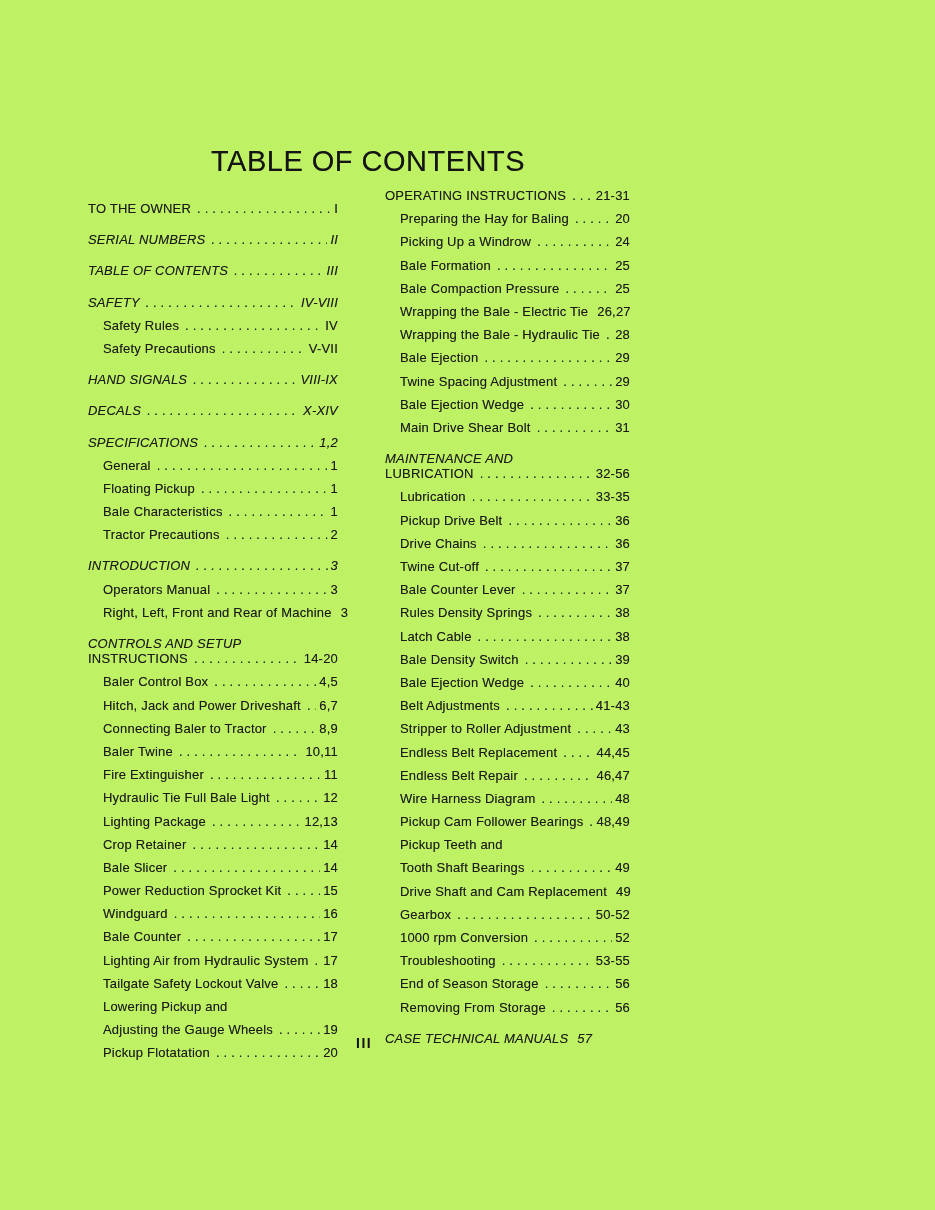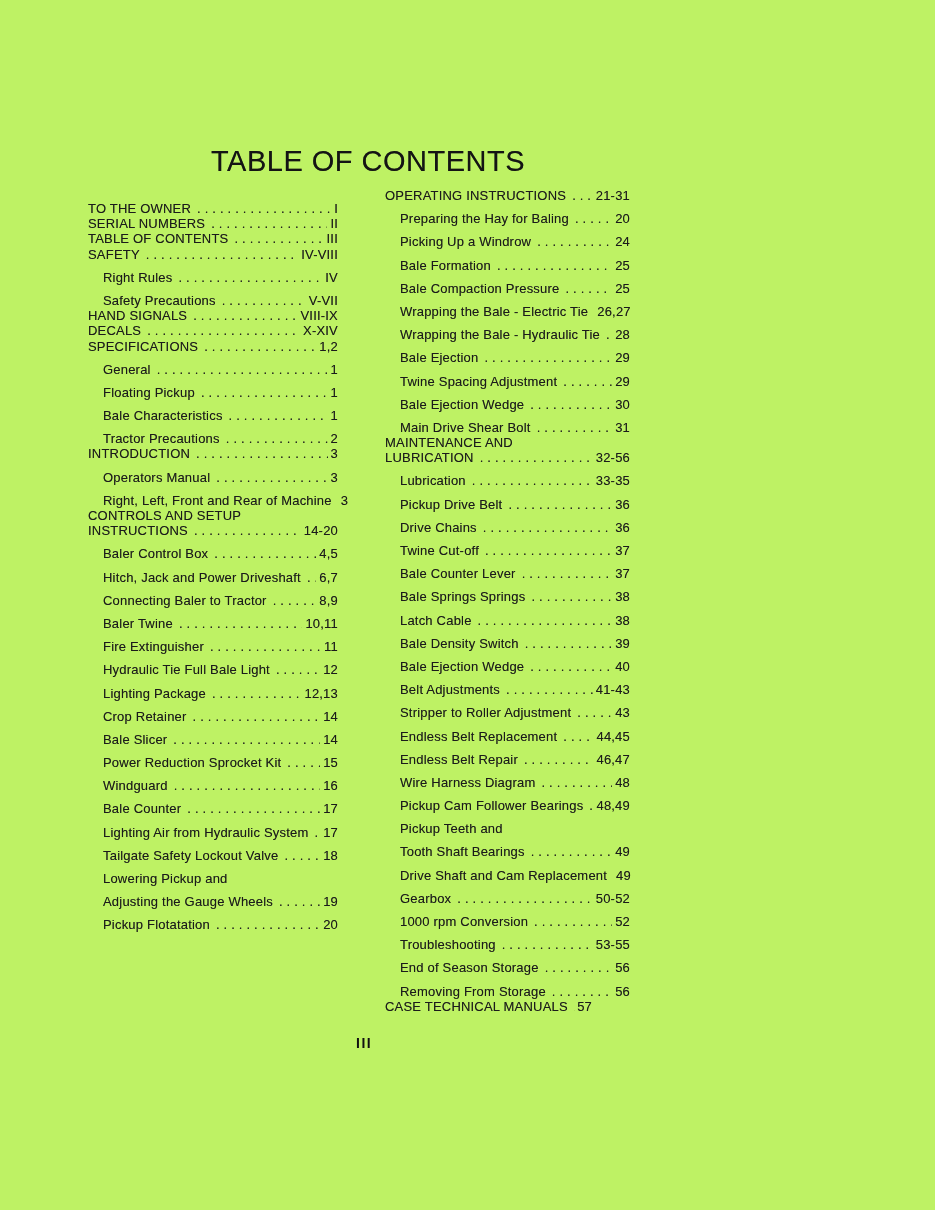--- a/index.html
+++ b/index.html
@@ -34,21 +34,21 @@
   }
   .col-left  { left: 88px;  top: 201px; width: 250px; }
   .col-right { left: 385px; top: 188px; width: 245px; }
   .row {
     display: flex;
     align-items: baseline;
     height: 15.2px;
     line-height: 15.2px;
     white-space: nowrap;
   }
-  .row.gap { margin-top: 0; }
+  .row.gap { margin-top: 16px; font-style: italic; }
   .row.ind { padding-left: 15px; margin-top: 8px; }
   .lbl { flex: 0 0 auto; }
   .leader {
     flex: 1 1 auto;
     min-width: 0;
     overflow: hidden;
     white-space: nowrap;
     margin: 0 3px 0 6px;
     color: #222222;
   }
@@ -88,21 +88,21 @@
         <span class="lbl">TABLE OF CONTENTS</span>
         <span class="leader"></span>
         <span class="pg">III</span>
       </div>
       <div class="row gap">
         <span class="lbl">SAFETY</span>
         <span class="leader"></span>
         <span class="pg">IV-VIII</span>
       </div>
       <div class="row ind">
-        <span class="lbl">Right Rules</span>
+        <span class="lbl">Safety Rules</span>
         <span class="leader"></span>
         <span class="pg">IV</span>
       </div>
       <div class="row ind">
         <span class="lbl">Safety Precautions</span>
         <span class="leader"></span>
         <span class="pg">V-VII</span>
       </div>
       <div class="row gap">
         <span class="lbl">HAND SIGNALS</span>
@@ -329,21 +329,21 @@
         <span class="lbl">Twine Cut-off</span>
         <span class="leader"></span>
         <span class="pg">37</span>
       </div>
       <div class="row ind">
         <span class="lbl">Bale Counter Lever</span>
         <span class="leader"></span>
         <span class="pg">37</span>
       </div>
       <div class="row ind">
-        <span class="lbl">Bale Springs Springs</span>
+        <span class="lbl">Rules Density Springs</span>
         <span class="leader"></span>
         <span class="pg">38</span>
       </div>
       <div class="row ind">
         <span class="lbl">Latch Cable</span>
         <span class="leader"></span>
         <span class="pg">38</span>
       </div>
       <div class="row ind">
         <span class="lbl">Bale Density Switch</span>

